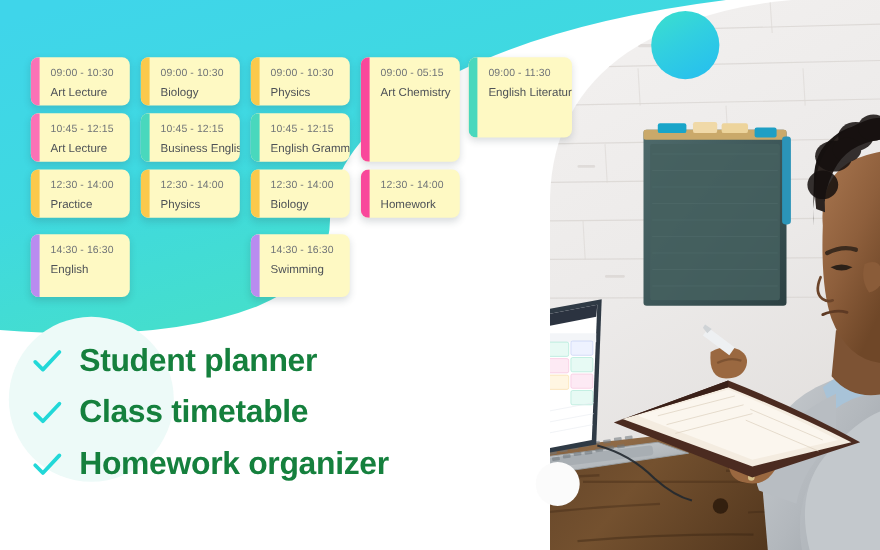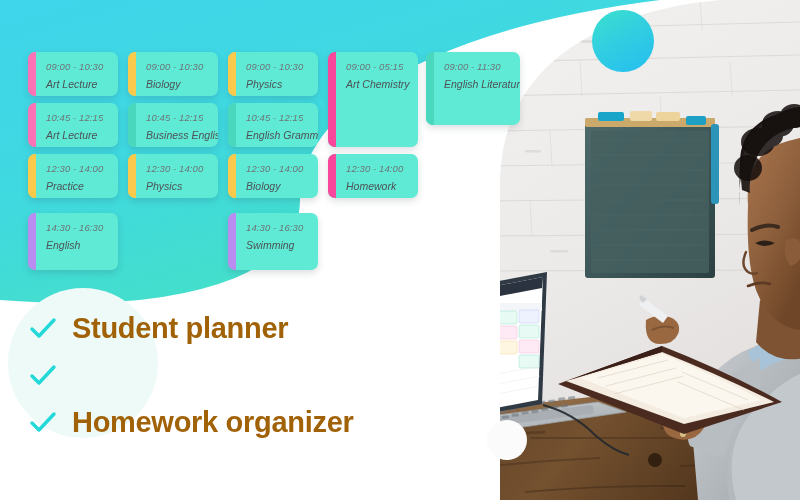--- a/index.html
+++ b/index.html
@@ -56,26 +56,25 @@
     left: 487px; top: 420px;
     width: 40px; height: 40px;
     border-radius: 50%;
     background: #fbfbfb;
   }
 
   
   .cards { position: absolute; left: 0; top: 0; width: 540px; height: 290px; }
   .card {
     position: absolute;
-    background: #5eead4;
+    background: #fef9c3;
     border-radius: 7px;
     box-shadow: 0 3px 7px rgba(40,60,70,0.17);
     overflow: hidden;
     display: flex;
-    font-style: italic;
   }
   .card .accent {
     width: 8px;
     flex: 0 0 8px;
     height: 100%;
   }
   .card .body {
     flex: 1 1 auto;
     padding: 9px 0 0 10px;
   }
@@ -105,21 +104,21 @@
   }
   .check-icon {
     width: 30px; height: 30px;
     flex: 0 0 30px;
     margin-right: 14px;
     display: block;
   }
   .feature-label {
     font-size: 29px;
     font-weight: bold;
-    color: #a16207;
+    color: #15803d;
     letter-spacing: -0.3px;
     line-height: 1;
   }
 </style>
 </head>
 <body>
 
 <div id="stage">
 
   <div class="photo-wrap">
@@ -479,20 +478,21 @@
       <div class="feature-row">
         <svg class="check-icon" viewBox="0 0 30 30">
           <path d="M 4 15 L 11 22 L 26 6" fill="none" stroke="#22d8d8" stroke-width="3.4" stroke-linecap="round" stroke-linejoin="round"></path>
         </svg>
         <div class="feature-label">Student planner</div>
       </div>
       <div class="feature-row">
         <svg class="check-icon" viewBox="0 0 30 30">
           <path d="M 4 15 L 11 22 L 26 6" fill="none" stroke="#22d8d8" stroke-width="3.4" stroke-linecap="round" stroke-linejoin="round"></path>
         </svg>
+        <div class="feature-label">Class timetable</div>
       </div>
       <div class="feature-row">
         <svg class="check-icon" viewBox="0 0 30 30">
           <path d="M 4 15 L 11 22 L 26 6" fill="none" stroke="#22d8d8" stroke-width="3.4" stroke-linecap="round" stroke-linejoin="round"></path>
         </svg>
         <div class="feature-label">Homework organizer</div>
       </div>
     </div>
 
 </div>

